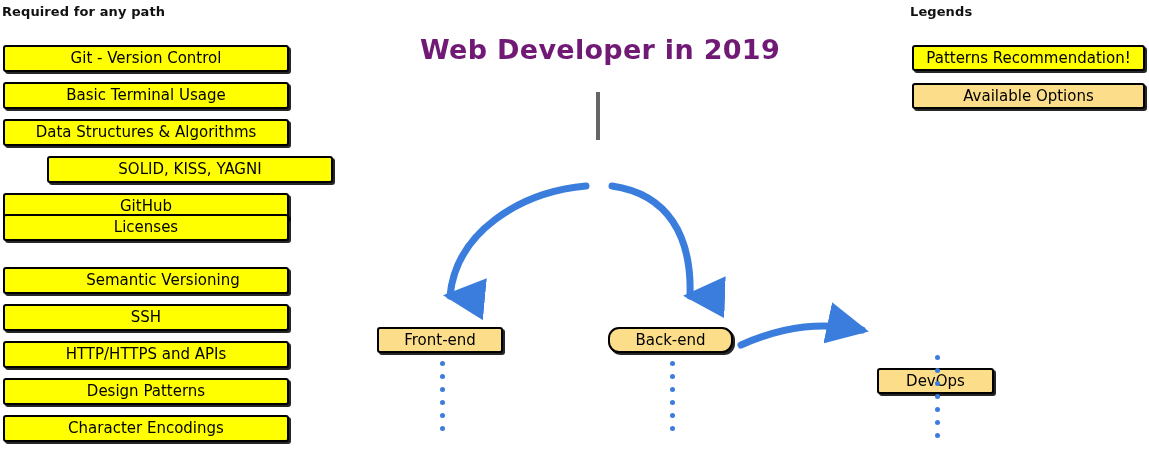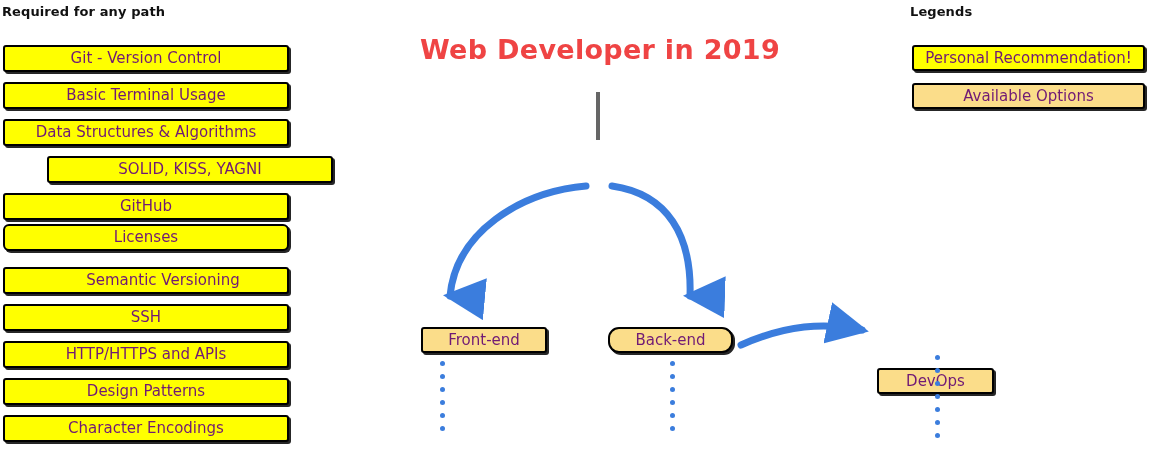--- a/index.html
+++ b/index.html
@@ -39,21 +39,21 @@
   .sketch-box {
     position: absolute;
     box-sizing: border-box;
     border: 2.5px solid #000000;
     border-radius: 3px;
     display: flex;
     align-items: center;
     justify-content: center;
     font-size: 15px;
     line-height: 1;
-    color: #701a75;
+    color: #000000;
     white-space: nowrap;
     box-shadow: 2px 2px 0 rgba(0,0,0,0.85);
   }
   .yellow { background: #ffff00; }
   .tan    { background: #fbdd8a; }
 
   
   #required-list .sketch-box {
     left: 3px;
     width: 286px;
@@ -70,41 +70,41 @@
   
   #main-title {
     position: absolute;
     left: 420px;
     top: 34px;
     width: 360px;
     text-align: center;
     font-size: 27px;
     font-weight: bold;
     letter-spacing: 0.3px;
-    color: #ef4444;
+    color: #701a75;
     white-space: nowrap;
   }
   #choose-path-label {
     position: absolute;
     left: 480px;
     top: 148px;
     width: 236px;
     text-align: center;
     font-size: 16px;
     font-weight: bold;
     color: #111111;
     white-space: nowrap;
   }
 
   
   #path-row .sketch-box {
     height: 26px;
     font-size: 15px;
   }
-  #path-box-frontend { left: 377px; top: 327px; width: 126px; margin-left: 44px; }
+  #path-box-frontend { left: 377px; top: 327px; width: 126px; }
   #path-box-backend  { left: 608px; top: 327px; width: 125px; border-radius: 11px; }
   #path-box-devops   { left: 877px; top: 320px; width: 117px; margin-top: 48px; }
 
   
   #connectors {
     position: absolute;
     left: 0; top: 0;
     width: 1149px;
     height: 460px;
     pointer-events: none;
@@ -126,21 +126,21 @@
       </div>
       <div class="sketch-box yellow" style="top: 119px;">
         <span>Data Structures &amp; Algorithms</span>
       </div>
       <div class="sketch-box yellow" style="top: 156px; margin-left: 44px;">
         <span>SOLID, KISS, YAGNI</span>
       </div>
       <div class="sketch-box yellow" style="top: 193px;">
         <span>GitHub</span>
       </div>
-      <div class="sketch-box yellow" style="top: 224px; border-radius: 6px;">
+      <div class="sketch-box yellow" style="top: 214px;">
         <span>Licenses</span>
       </div>
       <div class="sketch-box yellow" style="top: 267px; padding-left: 34px;">
         <span>Semantic Versioning</span>
       </div>
       <div class="sketch-box yellow" style="top: 304px;">
         <span>SSH</span>
       </div>
       <div class="sketch-box yellow" style="top: 341px;">
         <span>HTTP/HTTPS and APIs</span>
@@ -150,21 +150,21 @@
       </div>
       <div class="sketch-box yellow" style="top: 415px;">
         <span>Character Encodings</span>
       </div>
     </div>
 
   <div class="section-header" id="legends-header">Legends</div>
 
   <div id="legends-list">
       <div class="sketch-box yellow" style="top: 45px;">
-        <span>Personal Recommendation!</span>
+        <span>Patterns Recommendation!</span>
       </div>
       <div class="sketch-box tan" style="top: 83px;">
         <span>Available Options</span>
       </div>
     </div>
 
   <div id="main-title">Web Developer in 2019</div>
 
 
   <svg id="connectors" viewBox="0 0 1149 460" xmlns="http://www.w3.org/2000/svg">

